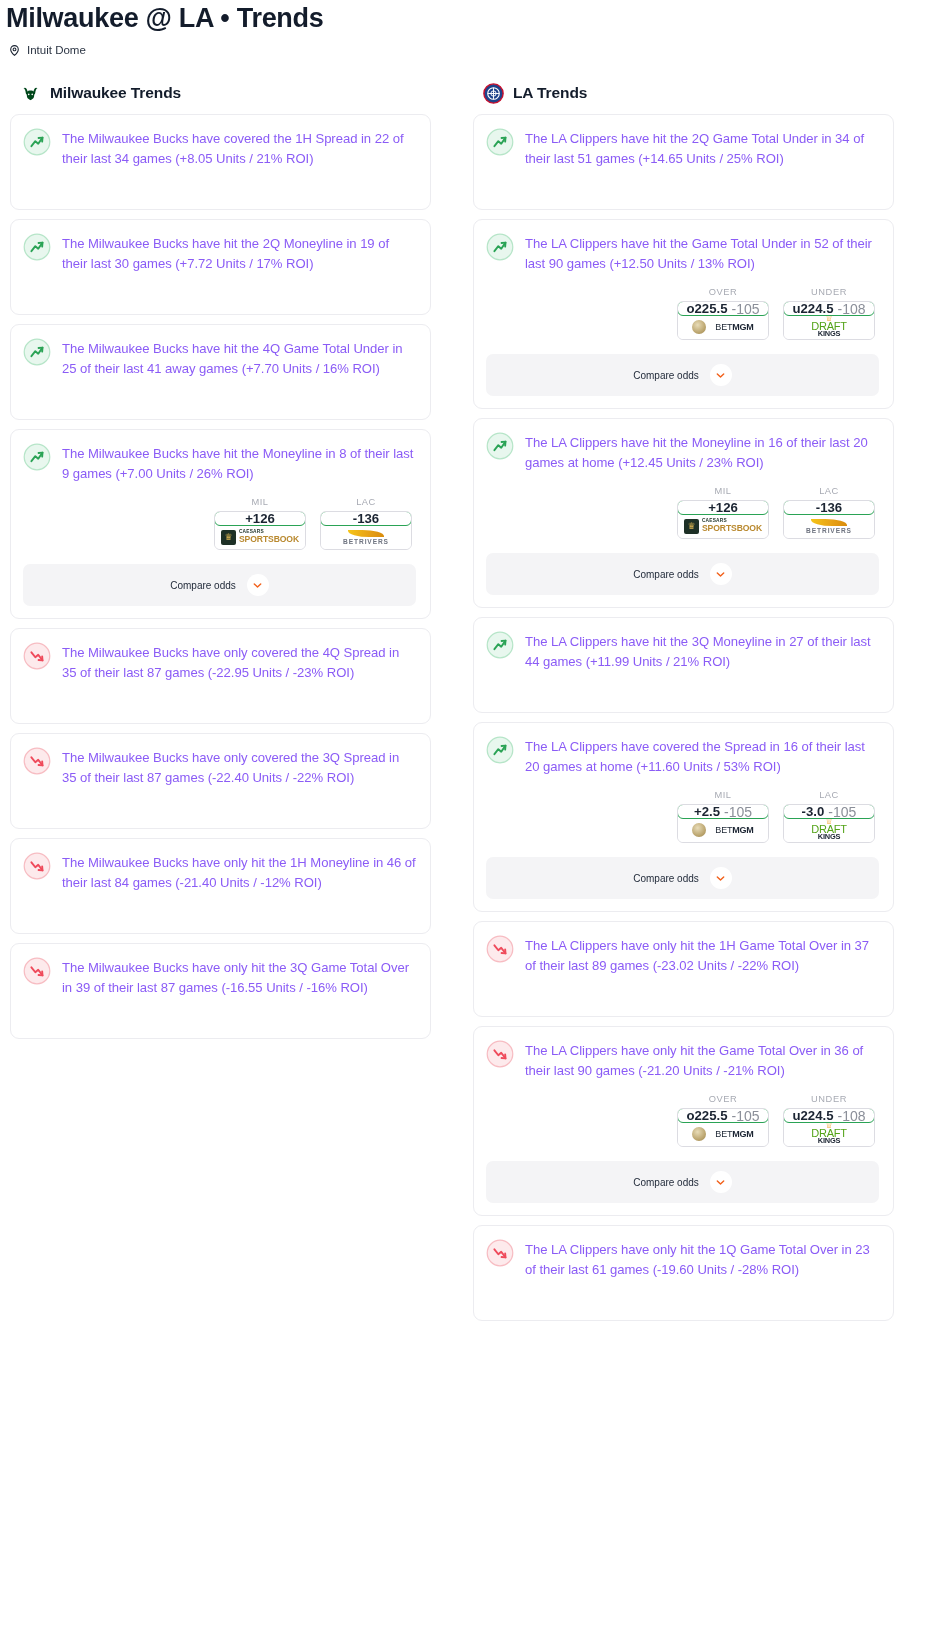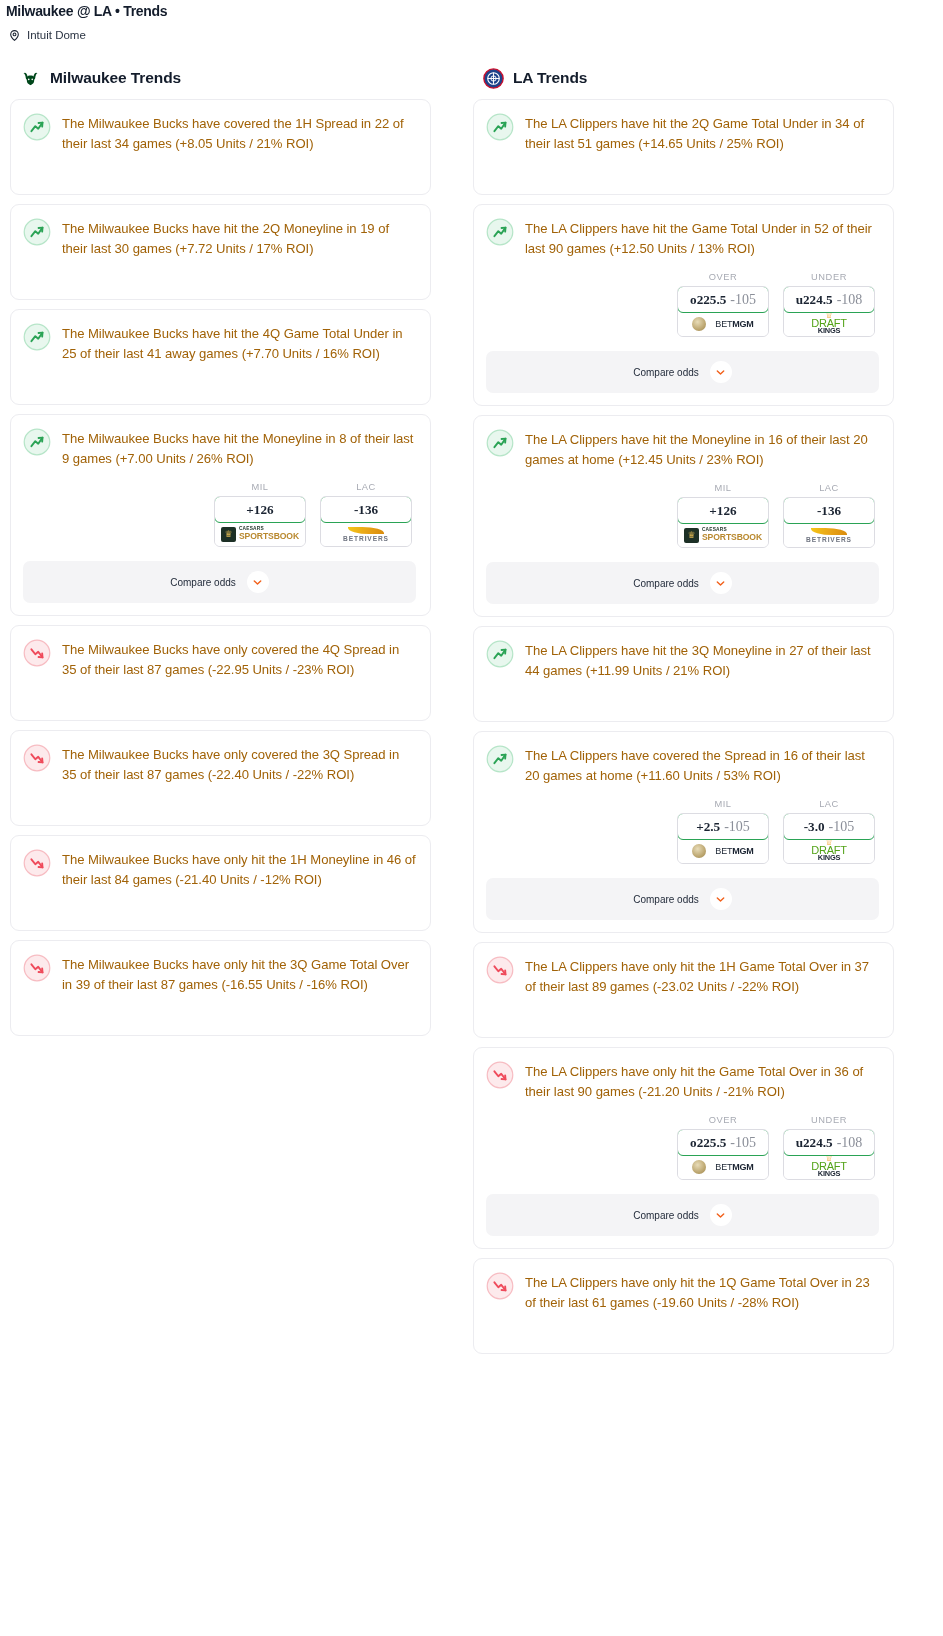--- a/index.html
+++ b/index.html
@@ -7,21 +7,21 @@
     width: 943px;
     background: #ffffff;
     font-family: "Liberation Sans", sans-serif;
     color: #1b2432;
     -webkit-font-smoothing: antialiased;
   }
   .page { width: 943px; position: relative; padding: 0 0 6px 0; }
 
   
   .page-title {
-    font-size: 14px;
+    font-size: 27px;
     font-weight: bold;
     letter-spacing: -0.3px;
     color: #131c2b;
     padding: 3px 0 0 6px;
   }
   .venue-row {
     display: flex;
     align-items: center;
     gap: 6px;
     padding: 9px 0 0 8px;
@@ -62,21 +62,21 @@
     padding: 12px 14px 12px 12px;
     min-height: 96px;
     display: flex;
     flex-direction: column;
   }
   .card-main { display: flex; gap: 11px; align-items: flex-start; }
   .trend-icon { width: 28px; height: 28px; flex: 0 0 28px; margin-top: 1px; }
   .trend-text {
     font-size: 13.1px;
     line-height: 19.5px;
-    color: #a16207;
+    color: #8b5cf6;
     letter-spacing: -0.05px;
     padding-top: 2px;
   }
 
   
   .odds-wrap {
     display: flex;
     justify-content: flex-end;
     gap: 14px;
     margin-top: 14px;
@@ -93,30 +93,29 @@
   .odds-box {
     border: 1px solid #dcdce2;
     border-radius: 6px;
     overflow: hidden;
     background: #fff;
   }
   .odds-value {
     border: 1px solid #2aa355;
     border-radius: 6px;
     margin: -1px;
-    height: 27px;
+    height: 15px;
     display: flex;
     align-items: center;
     justify-content: center;
     gap: 4px;
     background: #fff;
     font-size: 13.2px;
     position: relative;
     z-index: 1;
-    font-family: Liberation Serif, serif;
   }
   .odds-value .num { font-weight: bold; color: #1b2432; }
   .odds-value .juice { color: #8b8f99; font-weight: normal; font-size: 14px; }
   .book-strip {
     height: 24px;
     display: flex;
     align-items: center;
     justify-content: center;
     background: #fff;
   }

